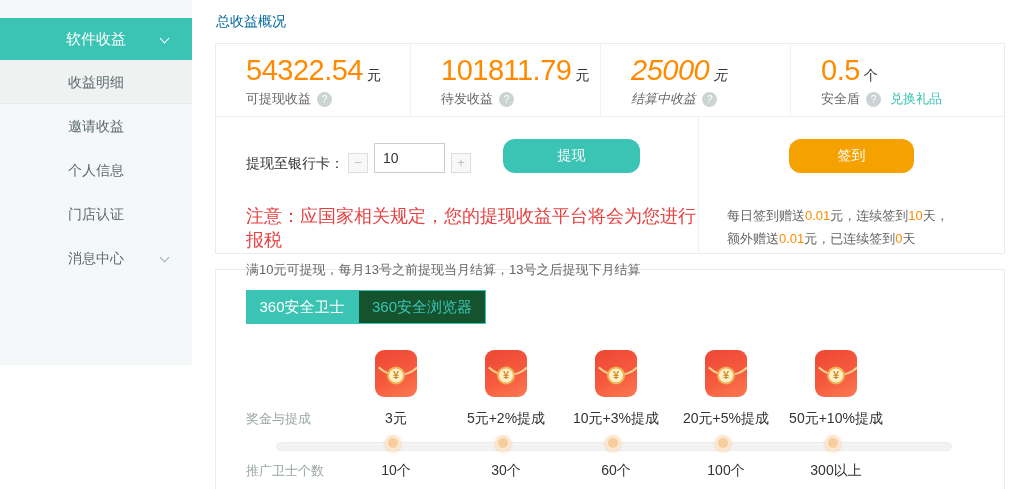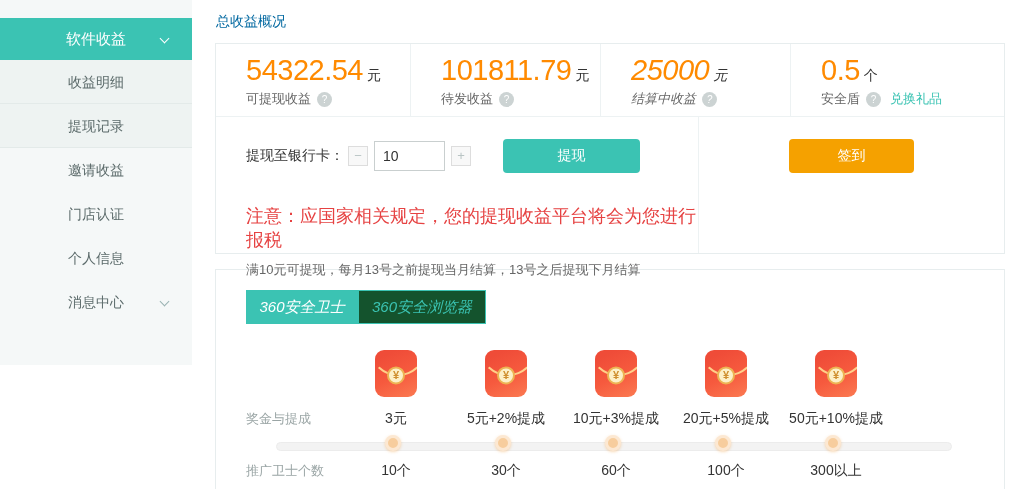--- a/index.html
+++ b/index.html
@@ -31,40 +31,40 @@
   .stat:nth-child(3){ width:190px;font-style:italic; } .stat:nth-child(4){ width:213px; border-right:none; }
   .stat-num { font-size:29px; color:var(--orange,#ff8a00); letter-spacing:-0.5px; }
   .stat-unit { font-size:14px; color:#333; margin-left:4px; }
   .stat-label-row { margin-top:3px; font-size:13px; color:#666; display:flex; align-items:center; }
   .help { width:15px; height:15px; border-radius:50%; background:#ccd3d3; color:#fff; font-size:10px;
           line-height:15px; text-align:center; margin-left:6px; cursor:pointer; flex:none; }
   .link { color:var(--teal,#3bc3b3); margin-left:9px; cursor:pointer; text-decoration:none; }
 
   .bottom { display:flex; height:136px; }
   .withdraw { width:482px; padding:22px 0 0 30px; }
-  .wrow { display:flex; align-items:center; }
+  .wrow { display:flex; align-items:flex-end; }
   .wlabel { font-size:14px; color:#333; width:102px; }
   .step-btn { width:20px; height:20px; border:1px solid #ddd; background:#f8f8f8; color:#b9c4c4;
               text-align:center; line-height:17px; font-size:13px; cursor:pointer; user-select:none; }
   .amount-input { width:71px; height:30px; border:1px solid #c9cfcf; margin:0 6px; padding-left:8px;
                   font-size:14px; color:#333; font-family:inherit; outline:none; }
-  .btn { border:none; border-radius:4px; color:#fff; font-size:14px; font-family:inherit; cursor:pointer; }
+  .btn { border:none; border-radius:12px; color:#fff; font-size:14px; font-family:inherit; cursor:pointer; }
   .btn-withdraw { margin-left:32px; width:137px; height:34px; background:var(--teal,#3bc3b3); }
   .note-red { margin-top:31px; font-size:18px; color:var(--red,#e64242); }
   .note-gray { margin-top:9px; font-size:13px; color:#666; }
 
   .signin { flex:1; border-left:1px solid #edf2f3; padding-top:22px; }
   .btn-signin { display:block; margin:0 auto; width:125px; height:34px; background:var(--btnorange,#f5a100); }
   .signin-text { margin:31px 0 0 28px; font-size:13px; color:#666; line-height:23px; }
   .hl { color:var(--orange,#ff8a00); }
 
   
   .card2 { margin-top:15px; width:790px; height:244px; }
   .tabs { display:flex; margin:20px 0 0 30px; }
-  .tab { height:34px; line-height:32px; text-align:center; font-size:15px; cursor:pointer;font-style:italic; }
+  .tab { height:34px; line-height:32px; text-align:center; font-size:15px; cursor:pointer; }
   .tab.active { width:112px; background:var(--teal,#3bc3b3); color:#fff; line-height:34px; }
   .tab.inactive { width:128px; border:1px solid var(--teal,#3bc3b3); color:var(--teal,#3bc3b3); background:#14532d; }
 
   .tier-row { display:flex; padding-left:30px; align-items:center; }
   .tier-head { width:95px; font-size:13px; color:#9aa5a5; }
   .tier-cell { width:110px; text-align:center; font-size:14px; color:#333; }
   .env-row { margin-top:26px; }
   .bonus-row { margin-top:13px; }
   .count-row { margin-top:4px; }
 
@@ -86,24 +86,23 @@
 <body>
 
 <div class="page">
 
   <div class="sidebar">
     <div class="side-active">
       <span>软件收益</span>
       <span class="chev"></span>
     </div>
     <div class="side-sub-item">收益明细</div>
-    <div class="side-sub-item">提现记录</div>
     <div class="side-item">邀请收益</div>
+    <div class="side-item">个人信息</div>
     <div class="side-item">门店认证</div>
-    <div class="side-item">个人信息</div>
     <div class="side-item">
       <span>消息中心</span>
       <span class="chev gray"></span>
     </div>
   </div>
 
   <div class="main">
     <div class="page-title">总收益概况</div>
 
     <div class="card card1">
@@ -151,20 +150,24 @@
             <input class="amount-input" value="10" style="">
             <span class="step-btn">+</span>
             <button class="btn btn-withdraw">提现</button>
           </div>
           <div class="note-red">注意：应国家相关规定，您的提现收益平台将会为您进行报税</div>
           <div class="note-gray">满10元可提现，每月13号之前提现当月结算，13号之后提现下月结算</div>
         </div>
 
         <div class="signin">
           <button class="btn btn-signin">签到</button>
+          <div class="signin-text">
+            <span>每日签到赠送</span><span class="hl">0.01</span><span>元，连续签到</span><span class="hl">10</span><span>天，</span><br>
+            <span>额外赠送</span><span class="hl">0.01</span><span>元，已连续签到</span><span class="hl">0</span><span>天</span>
+          </div>
         </div>
       </div>
     </div>
 
     <div class="card card2">
       <div class="tabs">
         <div class="tab active">360安全卫士</div>
         <div class="tab inactive">360安全浏览器</div>
       </div>
 

